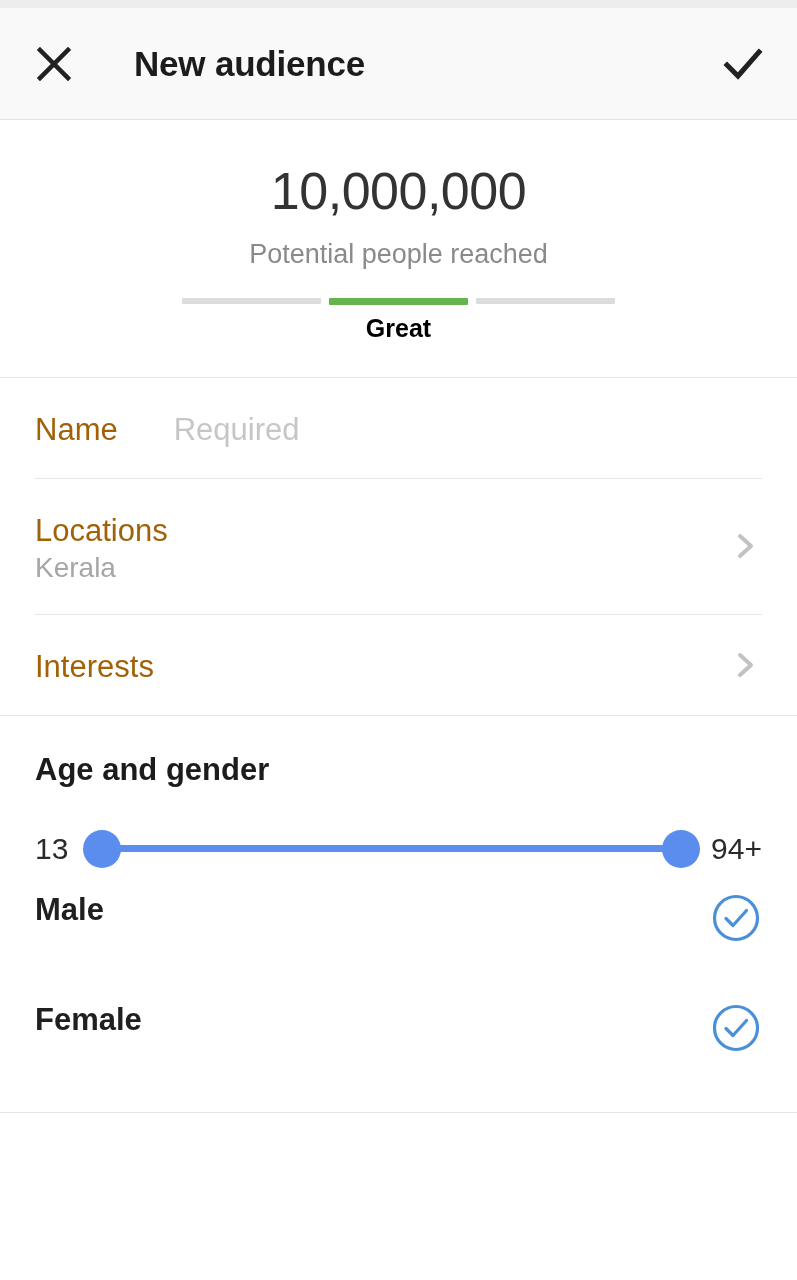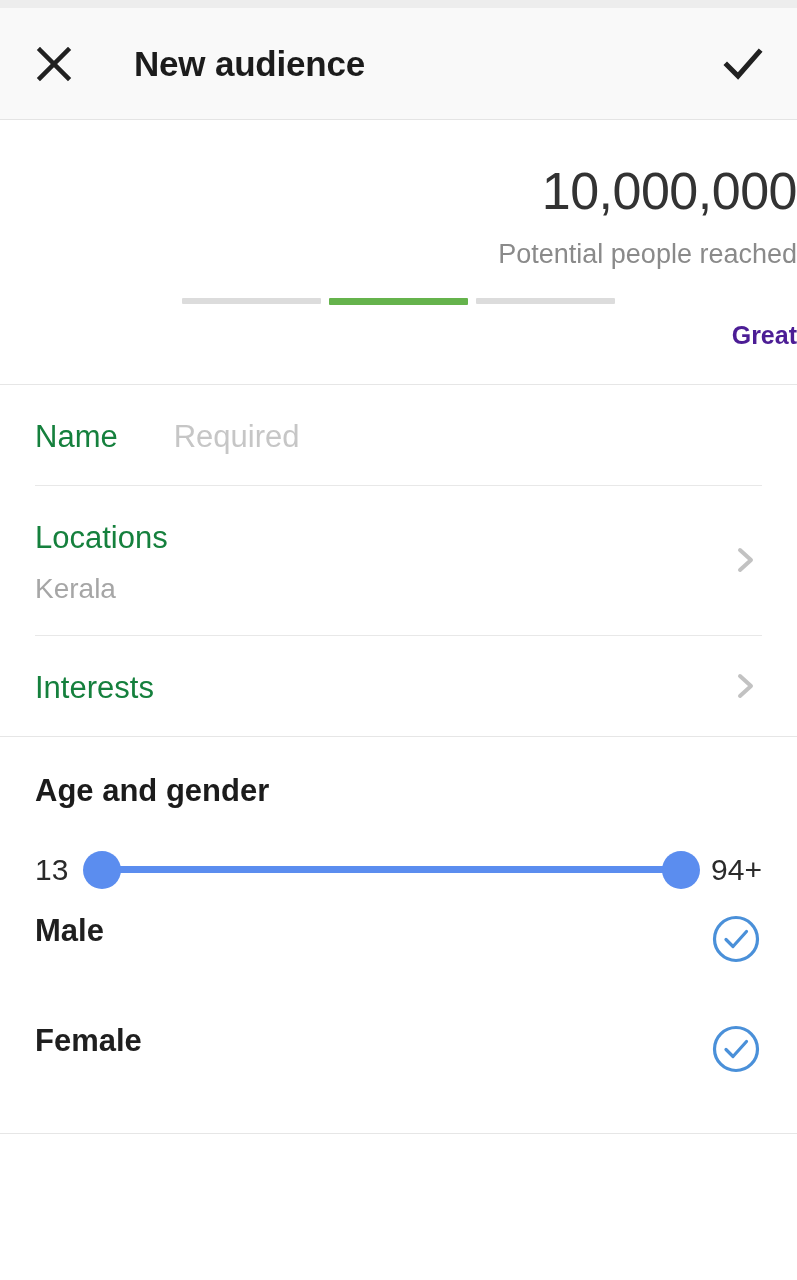--- a/index.html
+++ b/index.html
@@ -71,21 +71,21 @@
     display: flex;
     align-items: center;
     justify-content: center;
     cursor: pointer;
   }
 
   
   .reach {
     padding-top: 44px;
     padding-bottom: 34px;
-    text-align: right;
+    text-align: center;
   }
   .reach-number {
     font-size: 52px;
     color: #333333;
     line-height: 1.05;
     letter-spacing: -0.5px;
   }
   .reach-caption {
     font-size: 27px;
     color: #8a8a8a;
@@ -102,24 +102,24 @@
     height: 6px;
     flex: 1;
     border-radius: 1px;
     background: #dcdcdc;
   }
   .meter-seg.active {
     background: #65b34c;
     height: 7px;
   }
   .reach-quality {
-    margin-top: 16px;
+    margin-top: 9px;
     font-size: 25px;
     font-weight: bold;
-    color: #4c1d95;
+    color: #000000;
   }
 
   .section-divider {
     height: 1px;
     background: #e6e6e6;
   }
 
   
   .form-section {
     padding: 0 35px;
@@ -134,31 +134,31 @@
   .row-divider {
     height: 1px;
     background: #e8e8e8;
   }
   .row-name {
     display: flex;
     align-items: baseline;
   }
   .row-label {
     font-size: 31px;
-    color: #15803d;
+    color: #a16207;
   }
   .row-placeholder {
     font-size: 31px;
     color: #c6c6c6;
     margin-left: 56px;
   }
   .row-sub {
     font-size: 28px;
     color: #a6a6a6;
-    margin-top: 17px;
+    margin-top: 3px;
   }
   .row-nav {
     padding-right: 60px;
     cursor: pointer;
   }
   .chevron {
     position: absolute;
     right: 0;
     top: 50%;
     transform: translateY(-50%);

